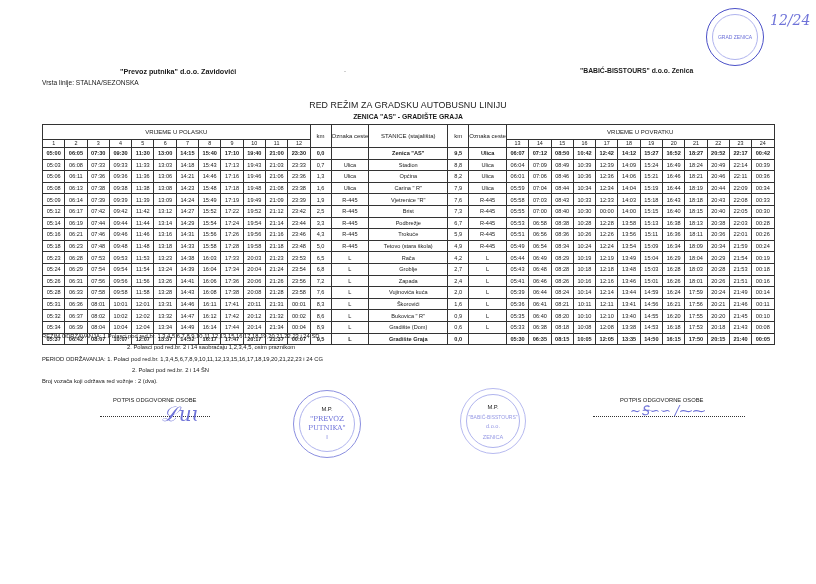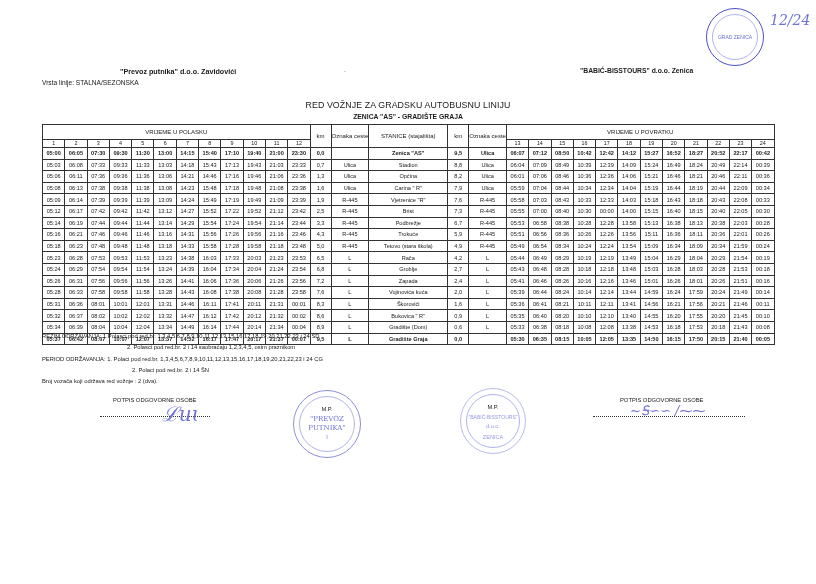--- a/index.html
+++ b/index.html
@@ -55,21 +55,21 @@
 <div class="abs line-type">Vrsta linije: STALNA/SEZONSKA</div>
 <div class="abs dash">-</div>
 <div class="abs company-right">"BABIĆ-BISSTOURS" d.o.o. Zenica</div>
 
 <div class="abs stamp stamp-c">
   <div class="stamp-inner"></div>
   <div class="stamp-text" style="top:24px;font-size:5px;">GRAD ZENICA</div>
 </div>
 <div class="abs handwrite date-mark">12/24</div>
 
-<div class="abs main-title">RED VOŽNJE ZA GRADSKU AUTOBUSNU LINIJU</div>
+<div class="abs main-title">RED REŽIM ZA GRADSKU AUTOBUSNU LINIJU</div>
 <div class="abs sub-title">ZENICA "AS" - GRADIŠTE GRAJA</div>
 
 <table class="tt">
   <tbody id="tt-body">
     <tr>
       <td class="hd" colspan="12">VRIJEME U POLASKU</td>
       <td class="km hd" rowspan="2">km</td>
       <td class="oc hd" rowspan="2">Oznaka ceste</td>
       <td class="st hd" rowspan="2">STANICE (stajališta)</td>
       <td class="km hd" rowspan="2">km</td>

